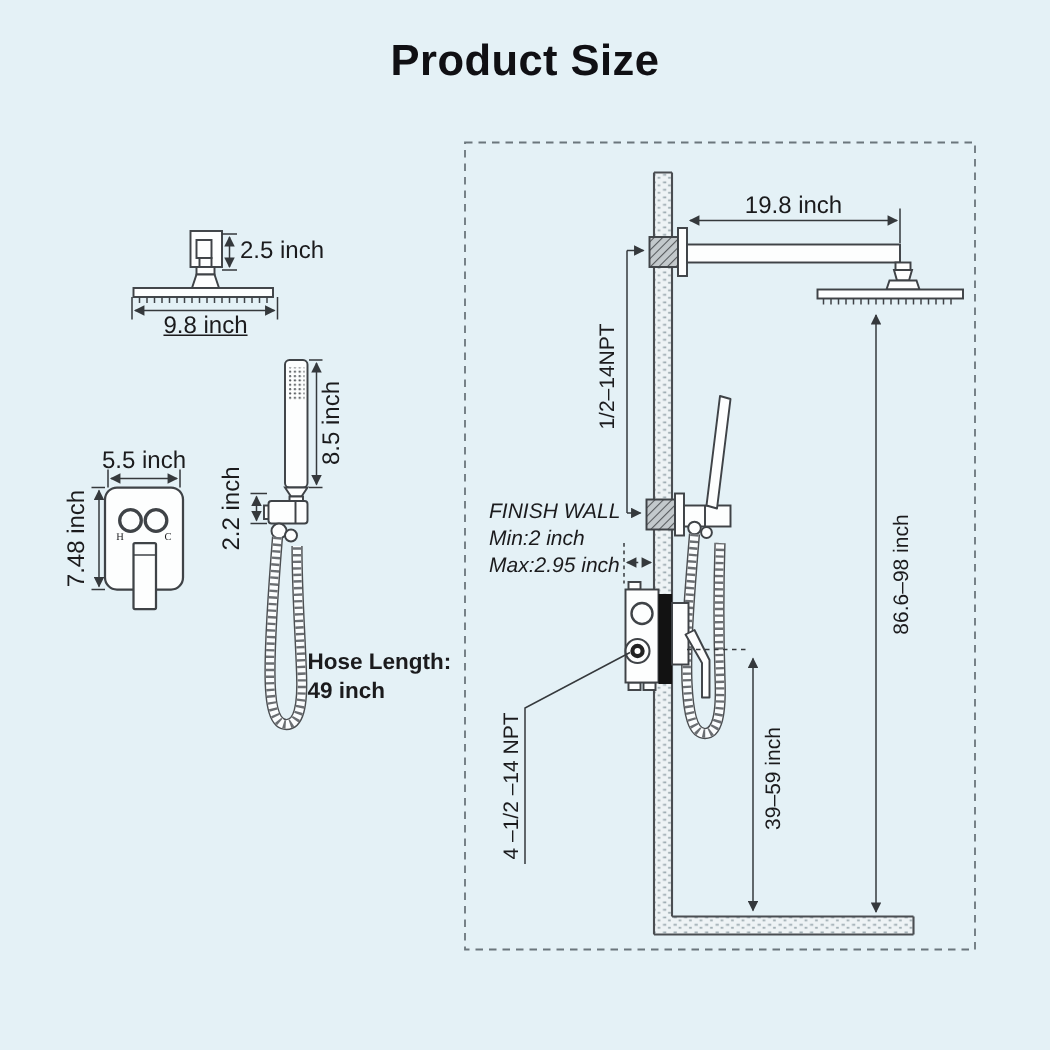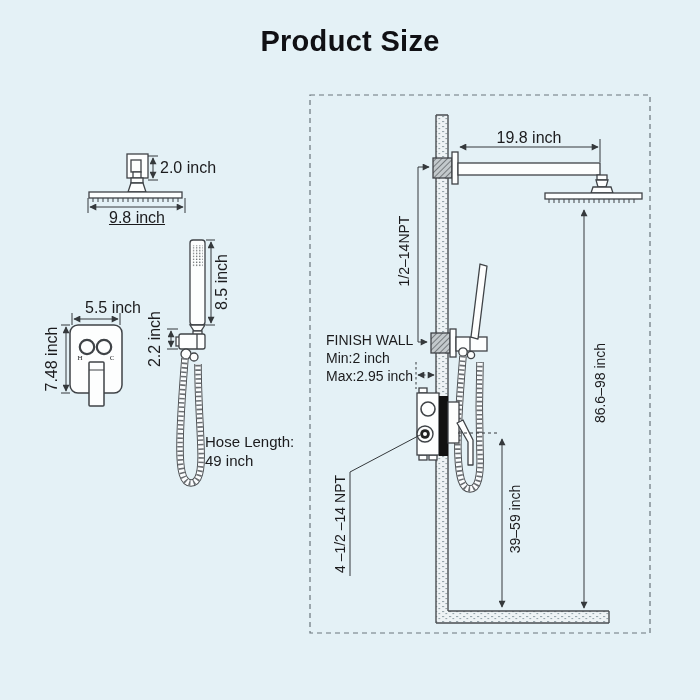--- a/index.html
+++ b/index.html
@@ -18,21 +18,21 @@
     text-align:center;font-size:29px;font-weight:800;
     letter-spacing:.3px;color:#101014;
   }
   .lbl{position:absolute;white-space:nowrap;font-size:15px;color:#1b1b1d;}
   .lbl.c{transform:translate(-50%,-50%);}
   .lbl.v{transform:translate(-50%,-50%) rotate(-90deg);}
   .lbl.s16{font-size:16px;}
   .lbl.s14{font-size:14px;}
   .lbl.tiny{font-size:7px;font-family:"Liberation Serif", serif;}
   .block{position:absolute;font-size:14px;line-height:18px;white-space:nowrap;}
-  .block span{display:block;}
+  .block span{display:block;font-style:italic;}
   .hose-note{position:absolute;font-size:15px;line-height:19px;white-space:nowrap;}
   .hose-note span{display:block;}
 </style>
 </head>
 <body>
 
 <div class="stage">
 
   <svg class="art" width="700" height="700" viewBox="0 0 700 700">
     <defs>
@@ -168,32 +168,32 @@
       <path d="M416,362 V389" stroke-dasharray="2.5 2.5"></path>
       <line x1="418" y1="375" x2="434" y2="375" stroke-dasharray="2.5 2.5" marker-start="url(#arr)" marker-end="url(#arr)"></line>
       <path d="M458,433 H500" stroke-dasharray="3 3"></path>
       <line x1="502" y1="439" x2="502" y2="607" marker-start="url(#arr)" marker-end="url(#arr)"></line>
       <path d="M350,576 V472 L420,435"></path>
     </g>
   </svg>
 
   <div class="title">Product Size</div>
 
-  <div class="lbl s16" style="left:160px;top:159px;">2.0 inch</div>
+  <div class="lbl s16" style="left:160px;top:159px;">2.5 inch</div>
   <div class="lbl s16 c" style="left:137px;top:218px;text-decoration:underline;">9.8 inch</div>
 
   <div class="lbl s16 v" style="left:222px;top:282px;">8.5 inch</div>
   <div class="lbl s16 v" style="left:155px;top:339px;">2.2 inch</div>
 
-  <div class="lbl s16 c" style="left:96px;top:308px;margin-left:17px;">5.5 inch</div>
+  <div class="lbl s16 c" style="left:96px;top:308px;">5.5 inch</div>
   <div class="lbl s16 v" style="left:52px;top:359px;">7.48 inch</div>
   <div class="lbl tiny c" style="left:80px;top:358px;">H</div>
   <div class="lbl tiny c" style="left:112px;top:358px;">C</div>
 
-  <div class="hose-note" style="left:205px;top:432px;">
+  <div class="hose-note" style="left:205px;top:432px;font-weight:bold;">
     <span>Hose Length:</span>
     <span>49 inch</span>
   </div>
 
   <div class="lbl s16 c" style="left:529px;top:138px;">19.8 inch</div>
   <div class="lbl s14 v" style="left:404px;top:251px;">1/2–14NPT</div>
 
   <div class="block" style="left:326px;top:331px;">
     <span>FINISH WALL</span>
     <span>Min:2 inch</span>

